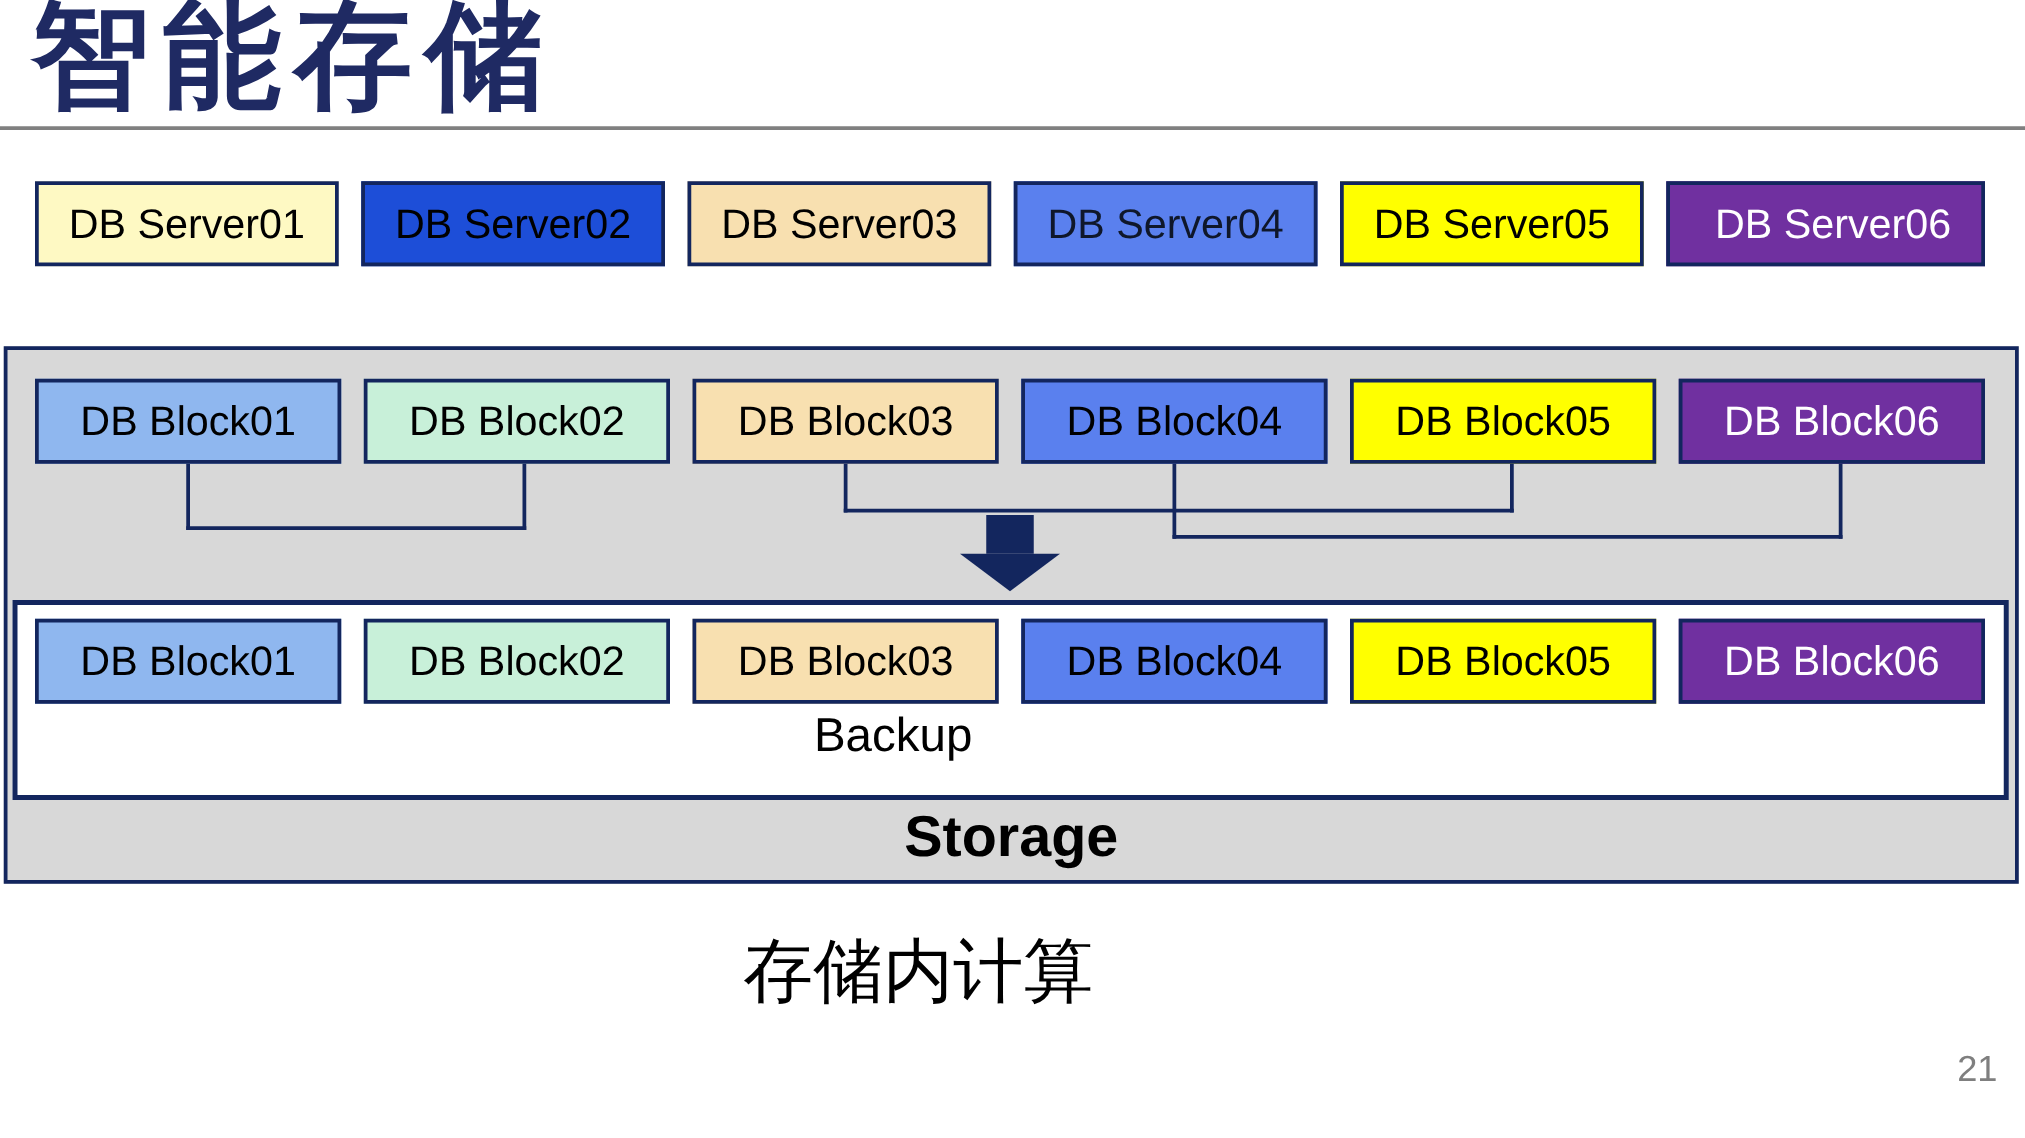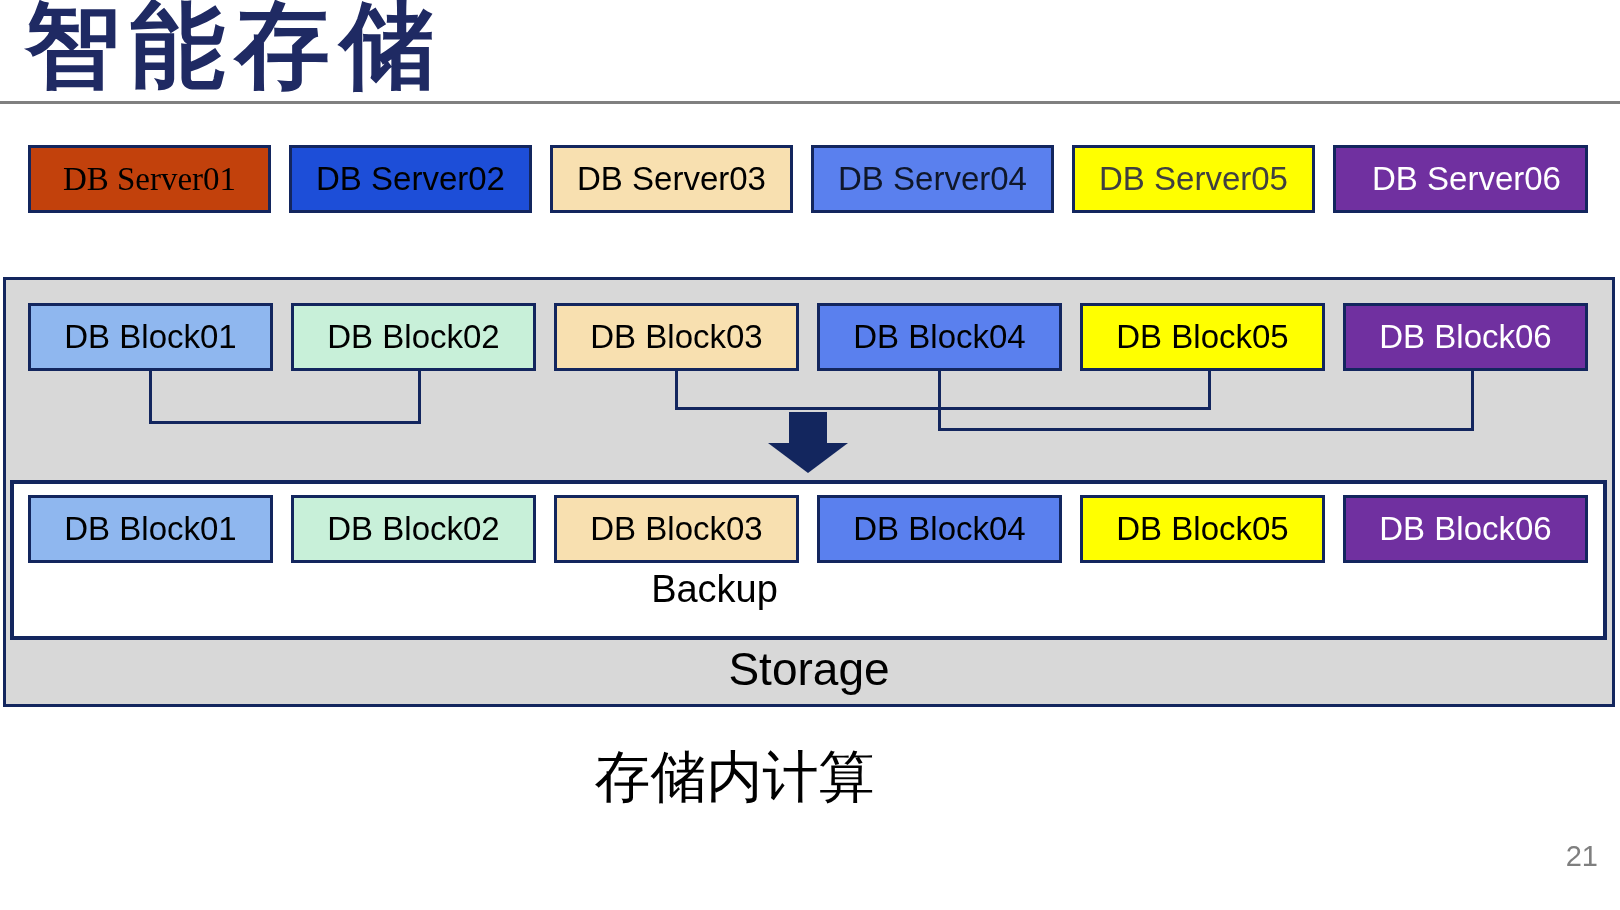--- a/index.html
+++ b/index.html
@@ -58,45 +58,45 @@
     position:absolute; left:10px; top:480px; width:1597px; height:160px;
     box-sizing:border-box; background:#ffffff;
     border:4px solid var(--navy);
   }
   .backup-label {
     position:absolute; left:10px; top:568px; width:1409px;
     text-align:center; font-size:38px; color:#000000;
   }
   .storage-label {
     position:absolute; left:3px; top:642px; width:1612px;
-    text-align:center; font-size:46px; font-weight:normal; color:#000000;
+    text-align:center; font-size:46px; font-weight:bold; color:#000000;
   }
   .captions {
     position:absolute; left:0; top:744px; width:1469px;
     text-align:center; font-size:56px; line-height:66px; color:#000000;
   }
   .page-number {
     position:absolute; right:22px; top:840px;
     font-size:29px; color:var(--page-num-color);
   }
 </style>
 </head>
 <body>
 
 <div id="stage">
 
   <div class="slide-title">智能存储</div>
   <div class="title-rule"></div>
 
   <div class="box-row row-servers">
-      <div class="box" style="background: #c2410c; color: rgb(0, 0, 0); font-family: Liberation Serif, serif;">DB Server01</div>
+      <div class="box" style="background: #fef9c3; color: rgb(0, 0, 0);">DB Server01</div>
       <div class="box" style="background: #1d4ed8; color: rgb(0, 0, 0);">DB Server02</div>
       <div class="box" style="background: rgb(248, 224, 176); color: rgb(0, 0, 0);">DB Server03</div>
       <div class="box" style="background: rgb(90, 128, 238); color: #0f172a;">DB Server04</div>
-      <div class="box" style="background: rgb(255, 255, 0); color: #404040;">DB Server05</div>
+      <div class="box" style="background: rgb(255, 255, 0); color: #000000;">DB Server05</div>
       <div class="box" style="background: rgb(112, 48, 160); color: rgb(255, 255, 255); padding-left: 12px;">DB Server06</div>
     </div>
 
   <div class="gray-container"></div>
 
   <div class="box-row row-blocks-top">
       <div class="box" style="background: rgb(143, 183, 239); color: rgb(0, 0, 0);">DB Block01</div>
       <div class="box" style="background: rgb(200, 240, 217); color: rgb(0, 0, 0);">DB Block02</div>
       <div class="box" style="background: rgb(248, 224, 176); color: rgb(0, 0, 0);">DB Block03</div>
       <div class="box" style="background: rgb(90, 128, 238); color: rgb(0, 0, 0);">DB Block04</div>

